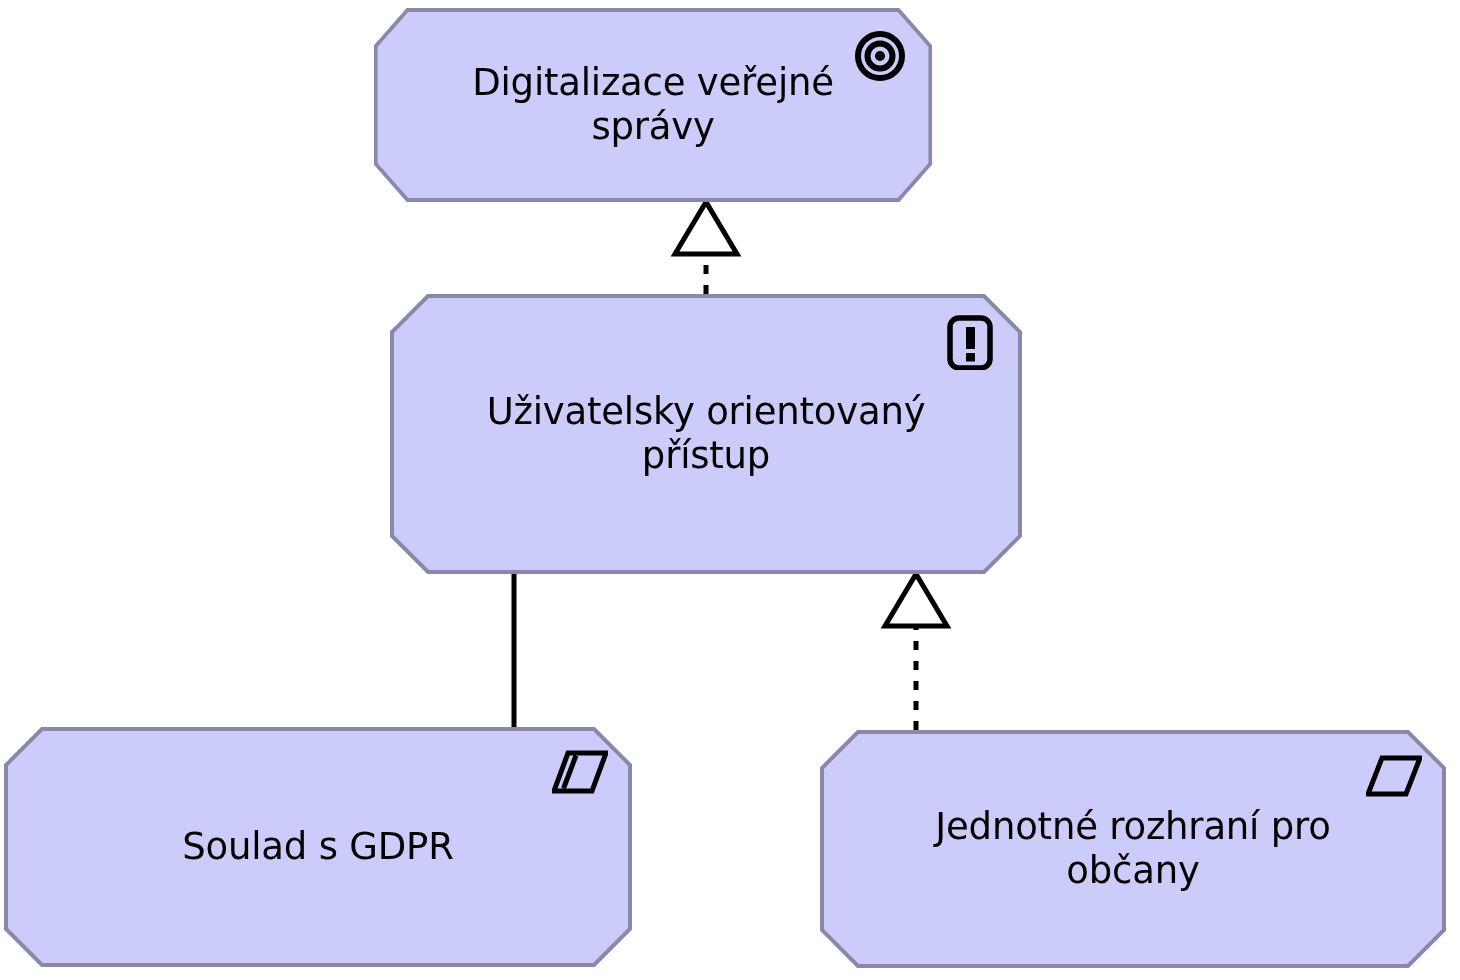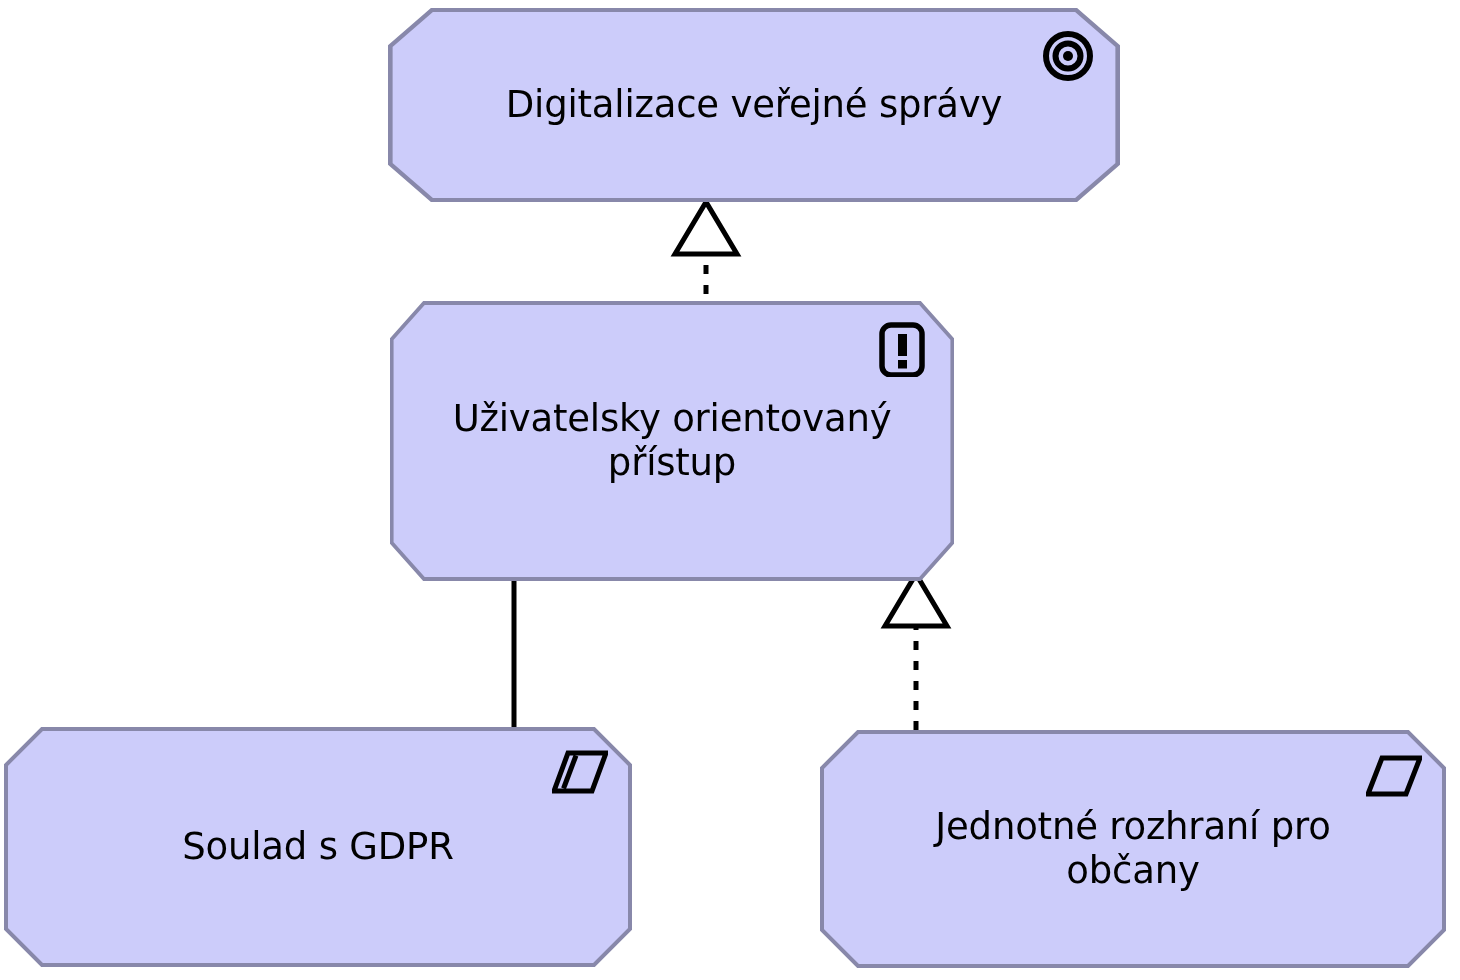--- a/index.html
+++ b/index.html
@@ -68,33 +68,33 @@
 <div id="canvas">
 
   <svg id="edge-layer" viewBox="0 0 1460 980" xmlns="http://www.w3.org/2000/svg">
       <line x1="706" y1="294" x2="706" y2="254" stroke="#000000" stroke-width="5" stroke-dasharray="9 11"></line>
       <polygon points="706,202 675,254 737,254" fill="#FFFFFF" stroke="#000000" stroke-width="5" stroke-linejoin="miter"></polygon>
       <line x1="916" y1="730" x2="916" y2="626" stroke="#000000" stroke-width="5" stroke-dasharray="9 11"></line>
       <polygon points="916,574 885,626 947,626" fill="#FFFFFF" stroke="#000000" stroke-width="5" stroke-linejoin="miter"></polygon>
       <line x1="514" y1="727" x2="514" y2="574" stroke="#000000" stroke-width="5" stroke-dasharray="none"></line>
     </svg>
 
-  <div class="node" style="left: 388px; top: 8px; width: 732px; height: 194px;">
+  <div class="node" style="left: 374px; top: 8px; width: 558px; height: 194px;">
     <svg class="node-shape" viewBox="0 0 634 194" preserveAspectRatio="none">
         <polygon points="38,2 596,2 632,38 632,156 596,192 38,192 2,156 2,38" fill="#CCCCFA" stroke="#8888AA" stroke-width="4" stroke-linejoin="miter"></polygon>
       </svg>
     <div class="node-icon" style="width: 56px; height: 56px; right: 24px; top: 20px;"><svg viewBox="0 0 56 56" width="56" height="56">
           <circle cx="28" cy="28" r="22" fill="none" stroke="#000" stroke-width="6"></circle>
           <circle cx="28" cy="28" r="12.5" fill="none" stroke="#000" stroke-width="6"></circle>
           <circle cx="28" cy="28" r="5" fill="#000"></circle>
         </svg></div>
     <div class="node-label">Digitalizace veřejné správy</div>
   </div>
 
-  <div class="node" style="left: 390px; top: 301px; width: 564px; height: 280px; border-radius: 29px;">
+  <div class="node" style="left: 390px; top: 294px; width: 632px; height: 280px; border-radius: 29px;">
     <svg class="node-shape" viewBox="0 0 632 280" preserveAspectRatio="none">
         <polygon points="38,2 594,2 630,38 630,242 594,278 38,278 2,242 2,38" fill="#CCCCFA" stroke="#8888AA" stroke-width="4" stroke-linejoin="miter"></polygon>
       </svg>
     <div class="node-icon" style="width: 56px; height: 56px; right: 24px; top: 20px;"><svg viewBox="0 0 56 56" width="56" height="56">
           <rect x="8" y="4" width="40" height="50" rx="9" ry="9" fill="none" stroke="#000" stroke-width="5.5"></rect>
           <rect x="24" y="13" width="9" height="22" fill="#000"></rect>
           <rect x="24" y="39" width="9" height="8.5" fill="#000"></rect>
         </svg></div>
     <div class="node-label">Uživatelsky orientovaný
 přístup</div>

